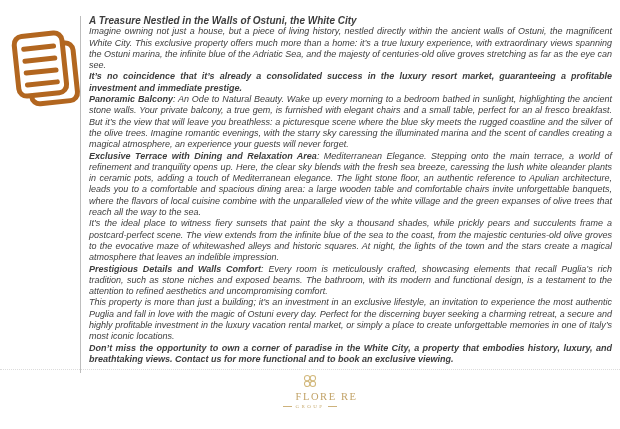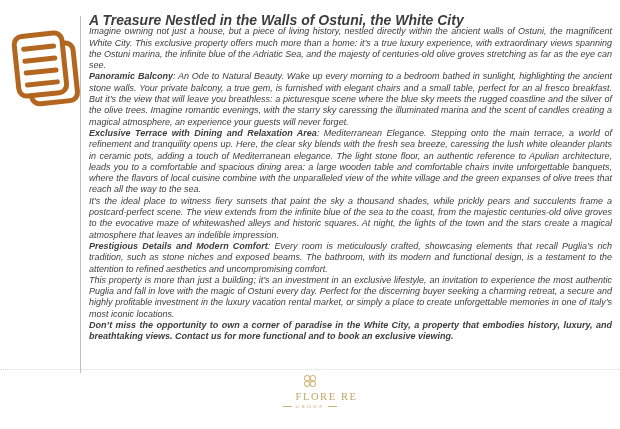--- a/index.html
+++ b/index.html
@@ -18,21 +18,21 @@
     background:#bdbdbd;
   }
   .text-col{
     position:absolute;left:89px;top:15px;width:523px;
     font-style:italic;
     font-size:9px;line-height:11.3px;
     color:#3d3d3d;
     text-align:justify;
   }
   .text-col .title{
-    margin:0;font-weight:bold;font-size:14px;
+    margin:0;font-weight:bold;font-size:10px;
   }
   .text-col p.para{margin:0;font-style:italic;}
   .text-col p.para.bold{font-weight:bold;}
   .text-col .lead{font-weight:bold;}
   .bottom-dotted{
     position:absolute;left:0;top:369px;width:620px;height:0;
     border-top:1px dotted #dcdcdc;
   }
   .logo{
     position:absolute;left:0;top:372px;width:620px;
@@ -71,24 +71,25 @@
     </g>
   </svg>
 </div>
 
 <div class="col-divider"></div>
 
 <div class="text-col">
   <p class="title">A Treasure Nestled in the Walls of Ostuni, the White City</p>
   <div>
       <p class="para">Imagine owning not just a house, but a piece of living history, nestled directly within the ancient walls of Ostuni, the magnificent White City. This exclusive property offers much more than a home: it’s a true luxury experience, with extraordinary views spanning the Ostuni marina, the infinite blue of the Adriatic Sea, and the majesty of centuries-old olive groves stretching as far as the eye can see.</p>
+      <p class="para bold">It’s no coincidence that it’s already a consolidated success in the luxury resort market, guaranteeing a profitable investment and immediate prestige.</p>
       <p class="para"><span class="lead">Panoramic Balcony</span>: An Ode to Natural Beauty. Wake up every morning to a bedroom bathed in sunlight, highlighting the ancient stone walls. Your private balcony, a true gem, is furnished with elegant chairs and a small table, perfect for an al fresco breakfast. But it’s the view that will leave you breathless: a picturesque scene where the blue sky meets the rugged coastline and the silver of the olive trees. Imagine romantic evenings, with the starry sky caressing the illuminated marina and the scent of candles creating a magical atmosphere, an experience your guests will never forget.</p>
       <p class="para"><span class="lead">Exclusive Terrace with Dining and Relaxation Area</span>: Mediterranean Elegance. Stepping onto the main terrace, a world of refinement and tranquility opens up. Here, the clear sky blends with the fresh sea breeze, caressing the lush white oleander plants in ceramic pots, adding a touch of Mediterranean elegance. The light stone floor, an authentic reference to Apulian architecture, leads you to a comfortable and spacious dining area: a large wooden table and comfortable chairs invite unforgettable banquets, where the flavors of local cuisine combine with the unparalleled view of the white village and the green expanses of olive trees that reach all the way to the sea.</p>
       <p class="para">It’s the ideal place to witness fiery sunsets that paint the sky a thousand shades, while prickly pears and succulents frame a postcard-perfect scene. The view extends from the infinite blue of the sea to the coast, from the majestic centuries-old olive groves to the evocative maze of whitewashed alleys and historic squares. At night, the lights of the town and the stars create a magical atmosphere that leaves an indelible impression.</p>
-      <p class="para"><span class="lead">Prestigious Details and Modern Comfort</span>: Every room is meticulously crafted, showcasing elements that recall Puglia’s rich tradition, such as stone niches and exposed beams. The bathroom, with its modern and functional design, is a testament to the attention to refined aesthetics and uncompromising comfort.</p>
+      <p class="para"><span class="lead">Prestigious Details and Walls Comfort</span>: Every room is meticulously crafted, showcasing elements that recall Puglia’s rich tradition, such as stone niches and exposed beams. The bathroom, with its modern and functional design, is a testament to the attention to refined aesthetics and uncompromising comfort.</p>
       <p class="para">This property is more than just a building; it’s an investment in an exclusive lifestyle, an invitation to experience the most authentic Puglia and fall in love with the magic of Ostuni every day. Perfect for the discerning buyer seeking a charming retreat, a secure and highly profitable investment in the luxury vacation rental market, or simply a place to create unforgettable memories in one of Italy’s most iconic locations.</p>
       <p class="para bold">Don’t miss the opportunity to own a corner of paradise in the White City, a property that embodies history, luxury, and breathtaking views. Contact us for more functional and to book an exclusive viewing.</p>
     </div>
 </div>
 
 <div class="bottom-dotted"></div>
 
 <div class="logo">
   <svg class="ornament" viewBox="0 0 24 24" xmlns="http://www.w3.org/2000/svg">
     <g fill="none" stroke="#d2b87c" stroke-width="1.4">

